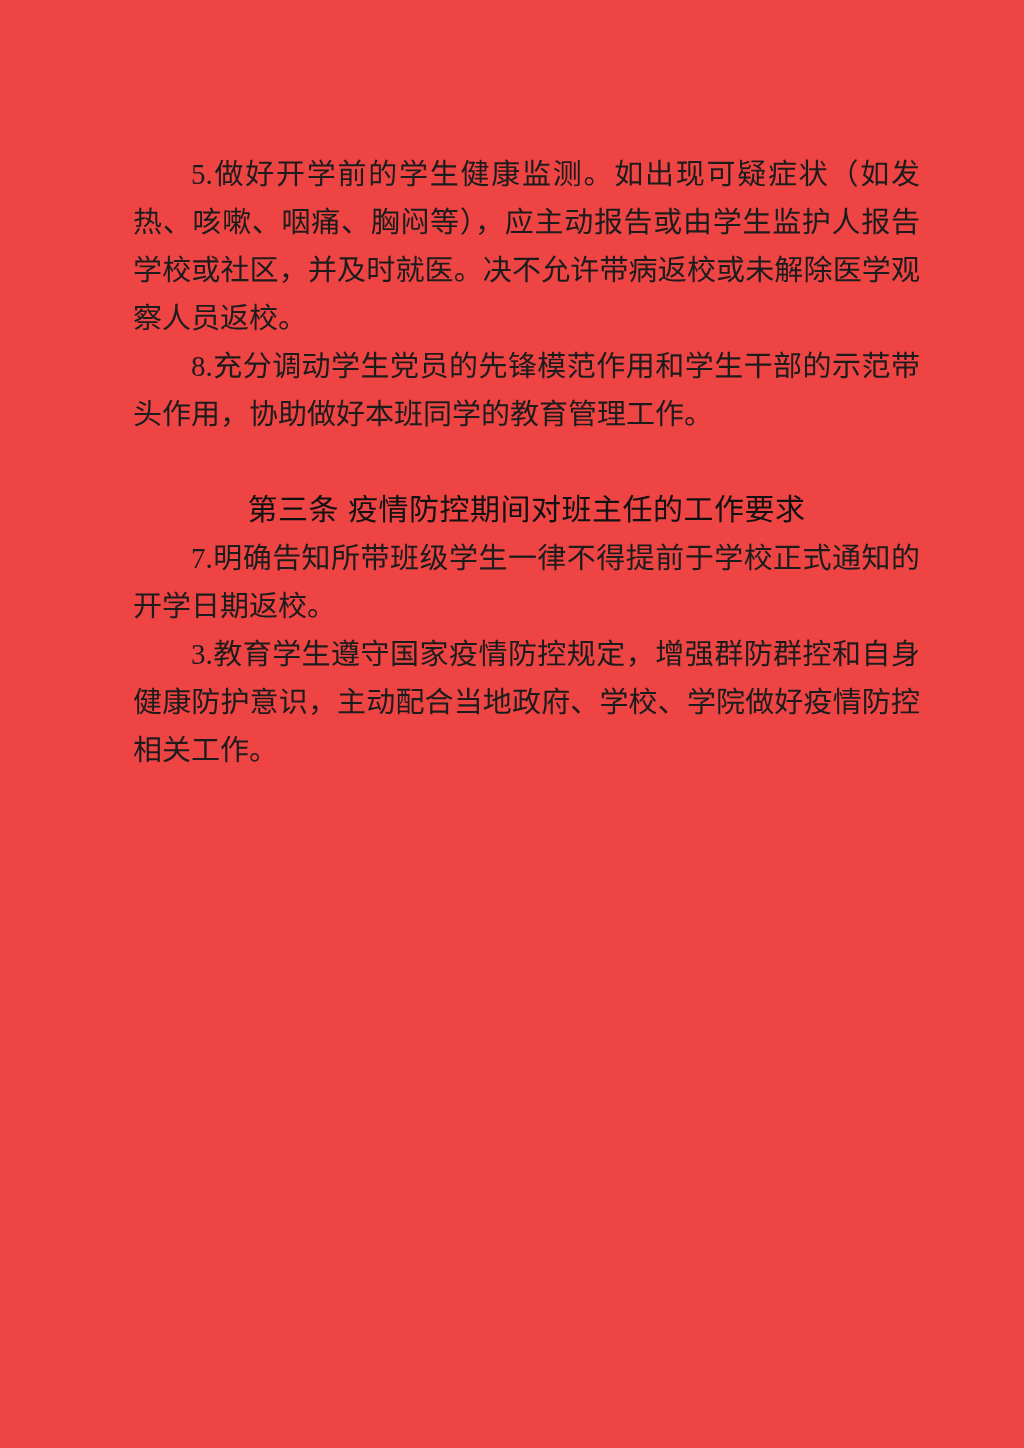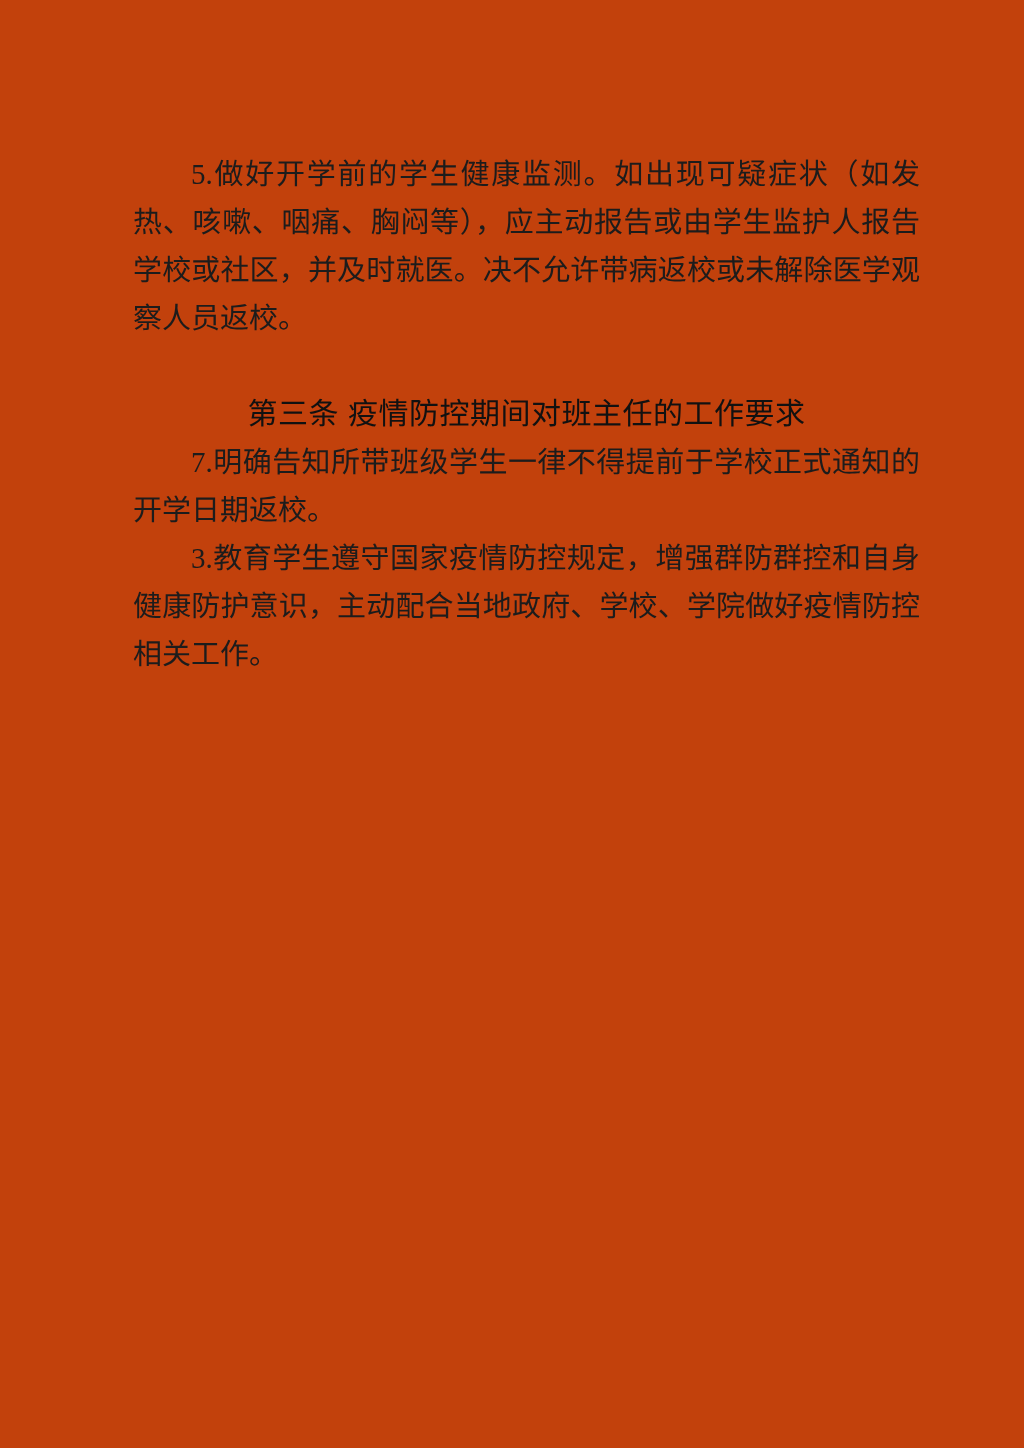--- a/index.html
+++ b/index.html
@@ -9,21 +9,21 @@
   body {
     width: 1024px;
     height: 1448px;
     background: #ffffff;
     overflow: hidden;
   }
   .page {
     box-sizing: border-box;
     width: 1024px;
     height: 1448px;
-    background: #c2410c;
+    background: #ef4444;
     padding: 150px 104px 0 133px;
     color: #1c1c1c;
     font-family: "Liberation Serif", "DejaVu Serif", serif;
     font-size: 29px;
     line-height: 48px;
   }
   .body-para {
     margin: 0;
     text-indent: 2em;
     text-align: justify;
@@ -39,16 +39,17 @@
     line-height: 48px;
     color: #111111;
     letter-spacing: 0.5px;
   }
 </style>
 </head>
 <body>
 
 <div class="page">
   <p class="body-para">5.做好开学前的学生健康监测。如出现可疑症状（如发热、咳嗽、咽痛、胸闷等），应主动报告或由学生监护人报告学校或社区，并及时就医。决不允许带病返校或未解除医学观察人员返校。</p>
+  <p class="body-para">8.充分调动学生党员的先锋模范作用和学生干部的示范带头作用，协助做好本班同学的教育管理工作。</p>
   <h2 class="section-heading">第三条 疫情防控期间对班主任的工作要求</h2>
   <p class="body-para">7.明确告知所带班级学生一律不得提前于学校正式通知的开学日期返校。</p>
   <p class="body-para">3.教育学生遵守国家疫情防控规定，增强群防群控和自身健康防护意识，主动配合当地政府、学校、学院做好疫情防控相关工作。</p>
 </div>
 
 </body></html>

